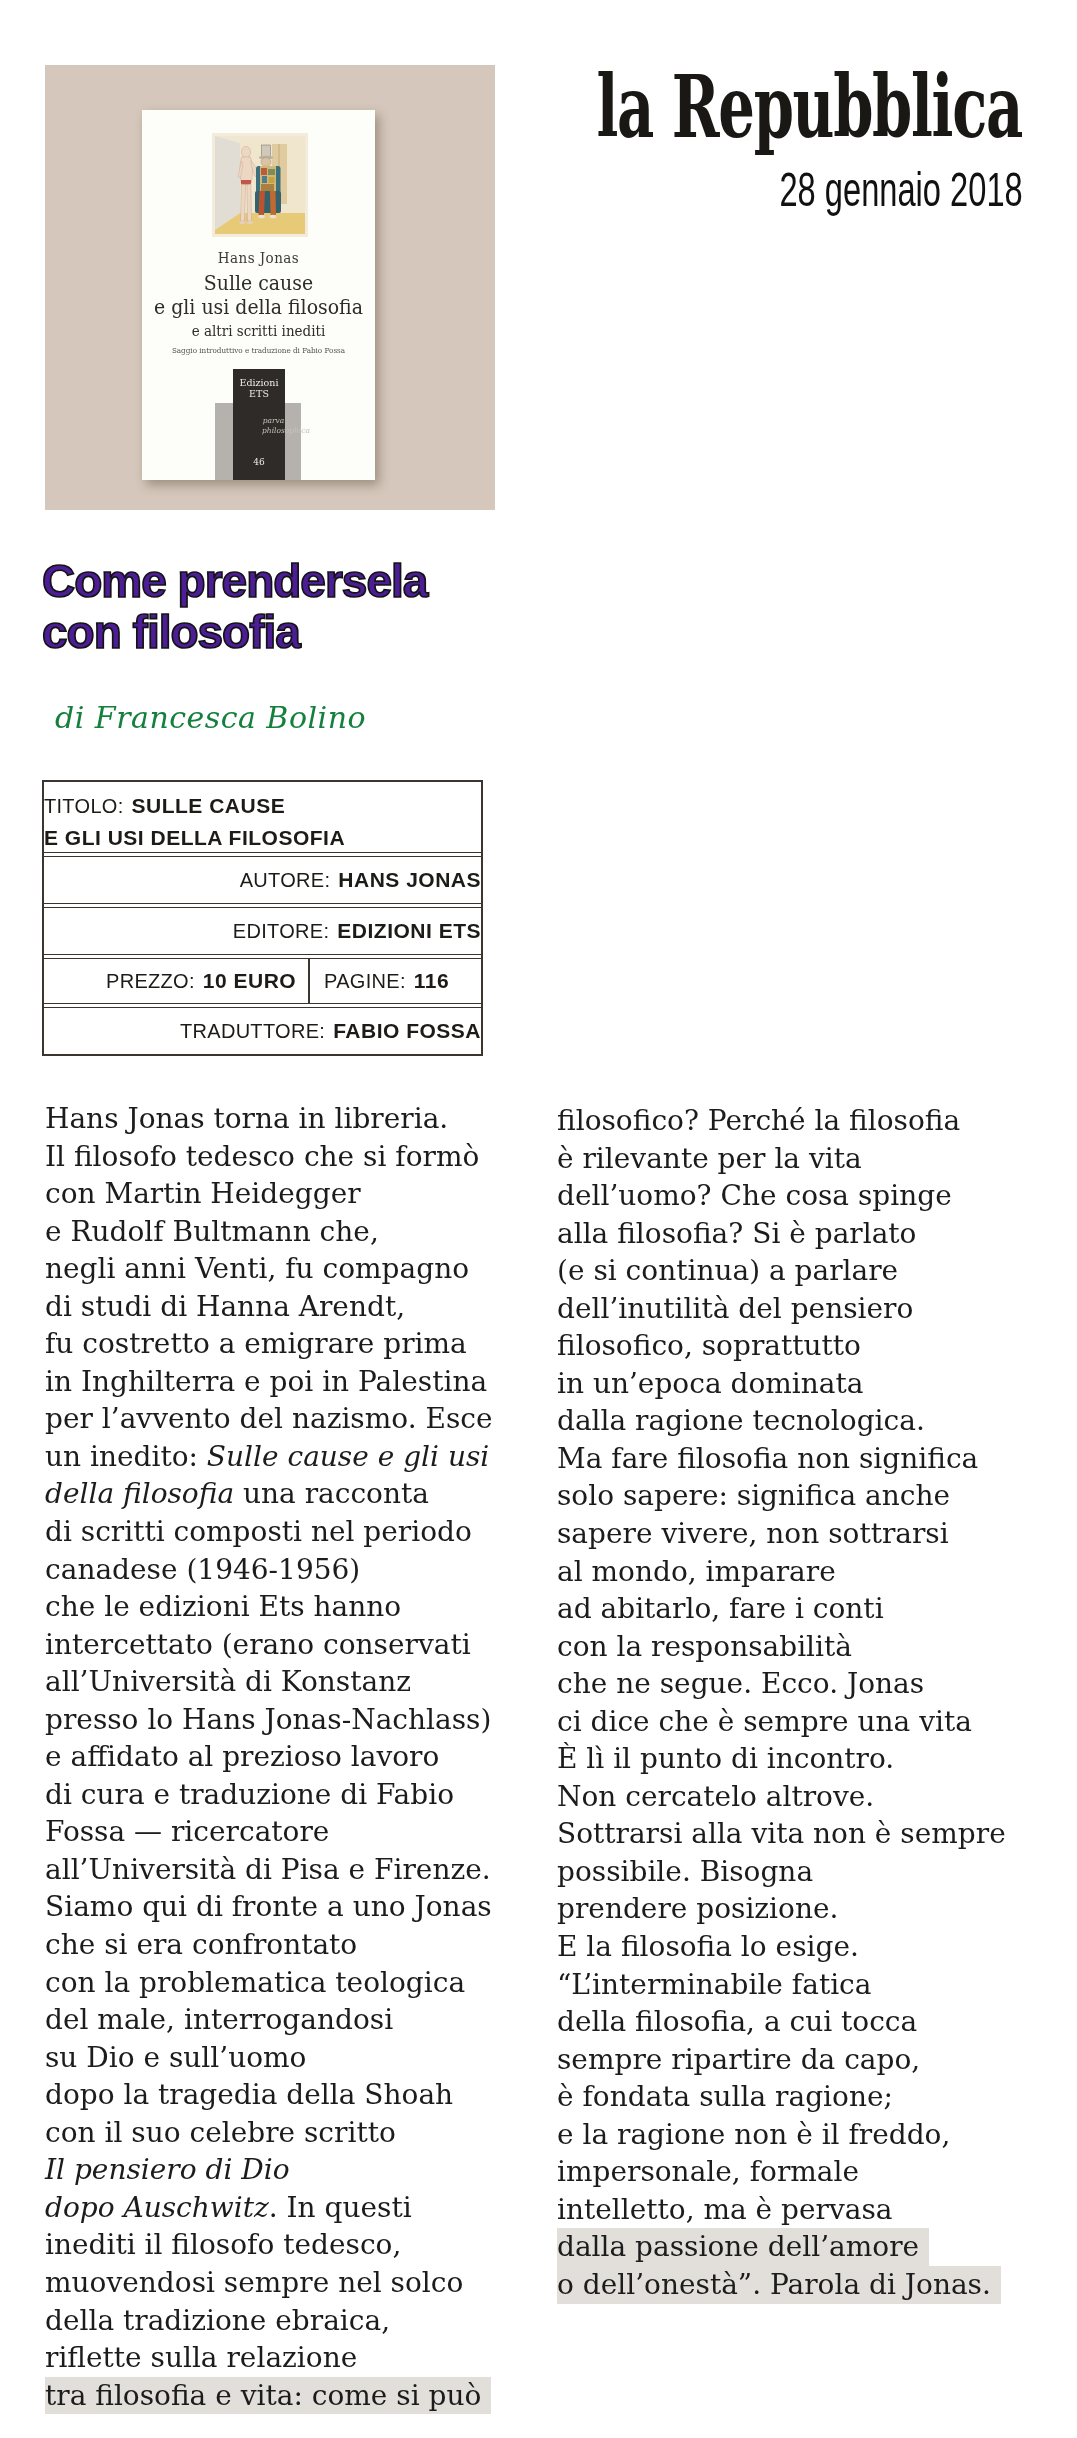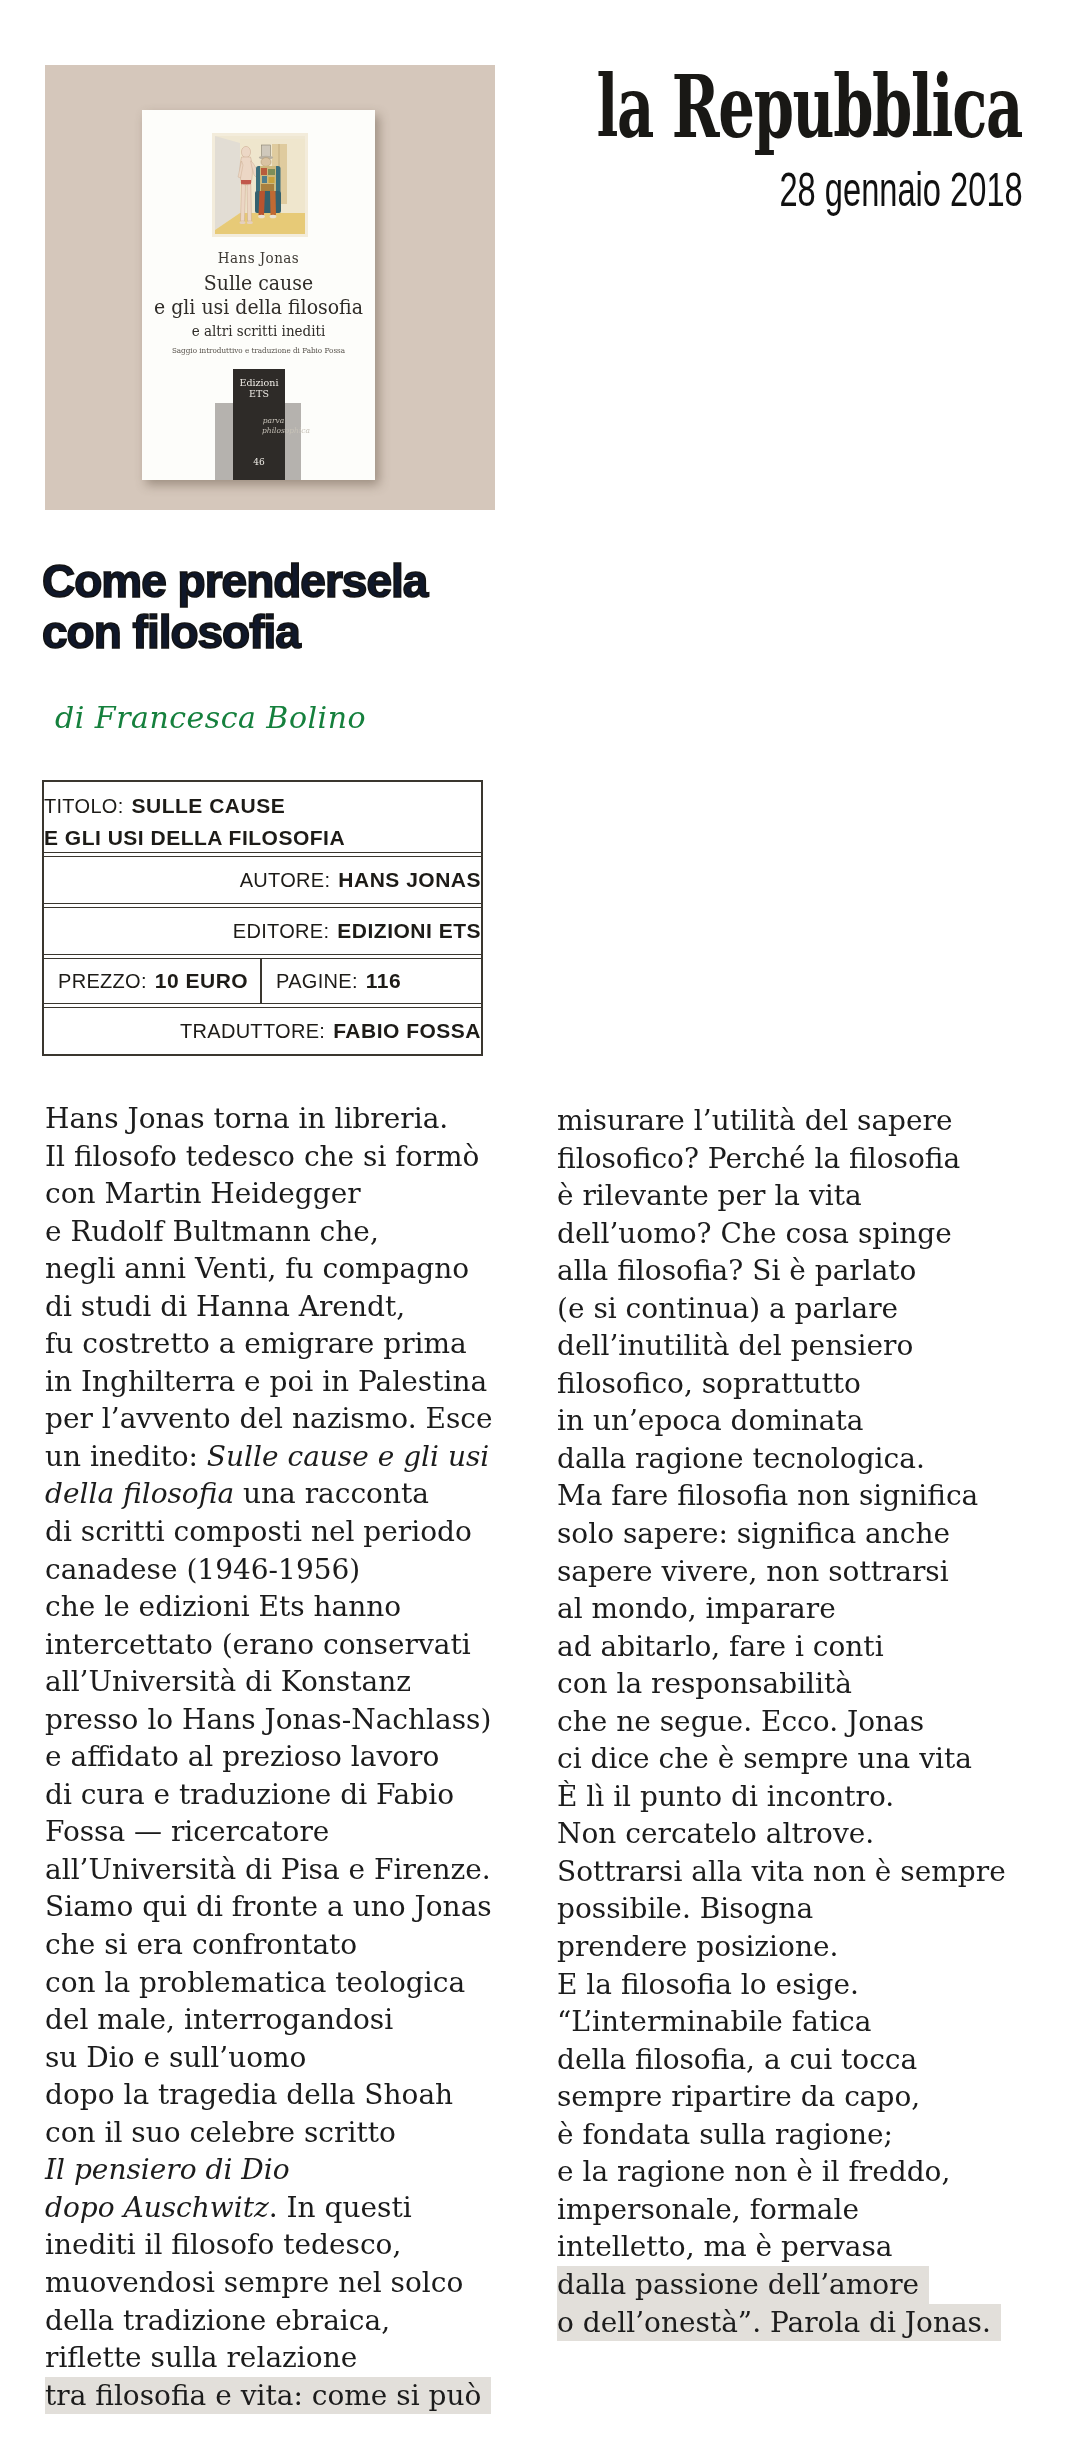--- a/index.html
+++ b/index.html
@@ -27,37 +27,37 @@
 
   
   .masthead{position:absolute;top:62px;right:55px;font-family:"DejaVu Serif",serif;font-weight:bold;
             font-size:86px;line-height:90px;letter-spacing:-2px;color:#191815;white-space:nowrap;
             transform:scaleX(.67);transform-origin:top right;}
   .edition-date{position:absolute;top:162px;right:54px;font-family:"Liberation Sans",sans-serif;
             font-size:48px;color:#111;white-space:nowrap;transform:scaleX(.68);transform-origin:top right;}
 
   
   .headline{position:absolute;left:42px;top:556px;font-family:"Liberation Sans",sans-serif;
-            font-weight:bold;font-size:46px;line-height:51px;letter-spacing:-1px;color:#0f172a;
+            font-weight:bold;font-size:46px;line-height:51px;letter-spacing:-1px;color:#4c1d95;
             -webkit-text-stroke:1.7px #131313;}
   .byline{position:absolute;left:55px;top:700px;font-style:italic;font-size:30px;color:#15803d;
           letter-spacing:.5px;}
 
   
   .infobox{position:absolute;left:42px;top:780px;width:441px;border:2px solid #3a362f;
            font-family:"Liberation Sans",sans-serif;color:#1d1b17;box-sizing:border-box;}
   .ib-row{display:flex;align-items:center;}
   .ib-block{display:block;padding-top:9px;line-height:30px;height:61px;}
   .ib-h{height:46px;justify-content:flex-end;}
   .ib-rule{height:3px;border-top:1.5px solid #3a362f;border-bottom:1.5px solid #3a362f;}
   .ib-label{font-size:20px;letter-spacing:.3px;}
   .ib-value{font-size:21px;font-weight:bold;margin-left:8px;letter-spacing:.5px;}
   .ib-split{display:flex;align-items:stretch;}
   .ib-cell{display:flex;align-items:center;padding-left:14px;height:44px;box-sizing:border-box;}
-  .ib-cell-l{width:218px;border-right:2px solid #3a362f;}
+  .ib-cell-l{width:218px;border-right:2px solid #3a362f;margin-left:48px;}
   .ib-cell-r{flex:1;text-align:center;}
 
   
   .col{position:absolute;font-size:28px;line-height:37.55px;color:#1c1c1c;}
   .col-l{left:45px;top:1100px;width:495px;}
   .col-r{left:557px;top:1102px;width:505px;}
   .tline{white-space:nowrap;}
   .tline em{}
   .shaded{background:var(--shade,#e2dfda);width:fit-content;padding-right:10px;}
 </style>
@@ -195,21 +195,20 @@
       <div class="tline">con il suo celebre scritto</div>
       <div class="tline"><em>Il pensiero di Dio</em></div>
       <div class="tline"><em>dopo Auschwitz</em>. In questi</div>
       <div class="tline">inediti il filosofo tedesco,</div>
       <div class="tline">muovendosi sempre nel solco</div>
       <div class="tline">della tradizione ebraica,</div>
       <div class="tline">riflette sulla relazione</div>
       <div class="tline shaded">tra filosofia e vita: come si può</div>
     </div>
   <div id="col-right" class="col col-r">
-      <div class="tline">misurare l’utilità del sapere</div>
       <div class="tline">filosofico? Perché la filosofia</div>
       <div class="tline">è rilevante per la vita</div>
       <div class="tline">dell’uomo? Che cosa spinge</div>
       <div class="tline">alla filosofia? Si è parlato</div>
       <div class="tline">(e si continua) a parlare</div>
       <div class="tline">dell’inutilità del pensiero</div>
       <div class="tline">filosofico, soprattutto</div>
       <div class="tline">in un’epoca dominata</div>
       <div class="tline">dalla ragione tecnologica.</div>
       <div class="tline">Ma fare filosofia non significa</div>

